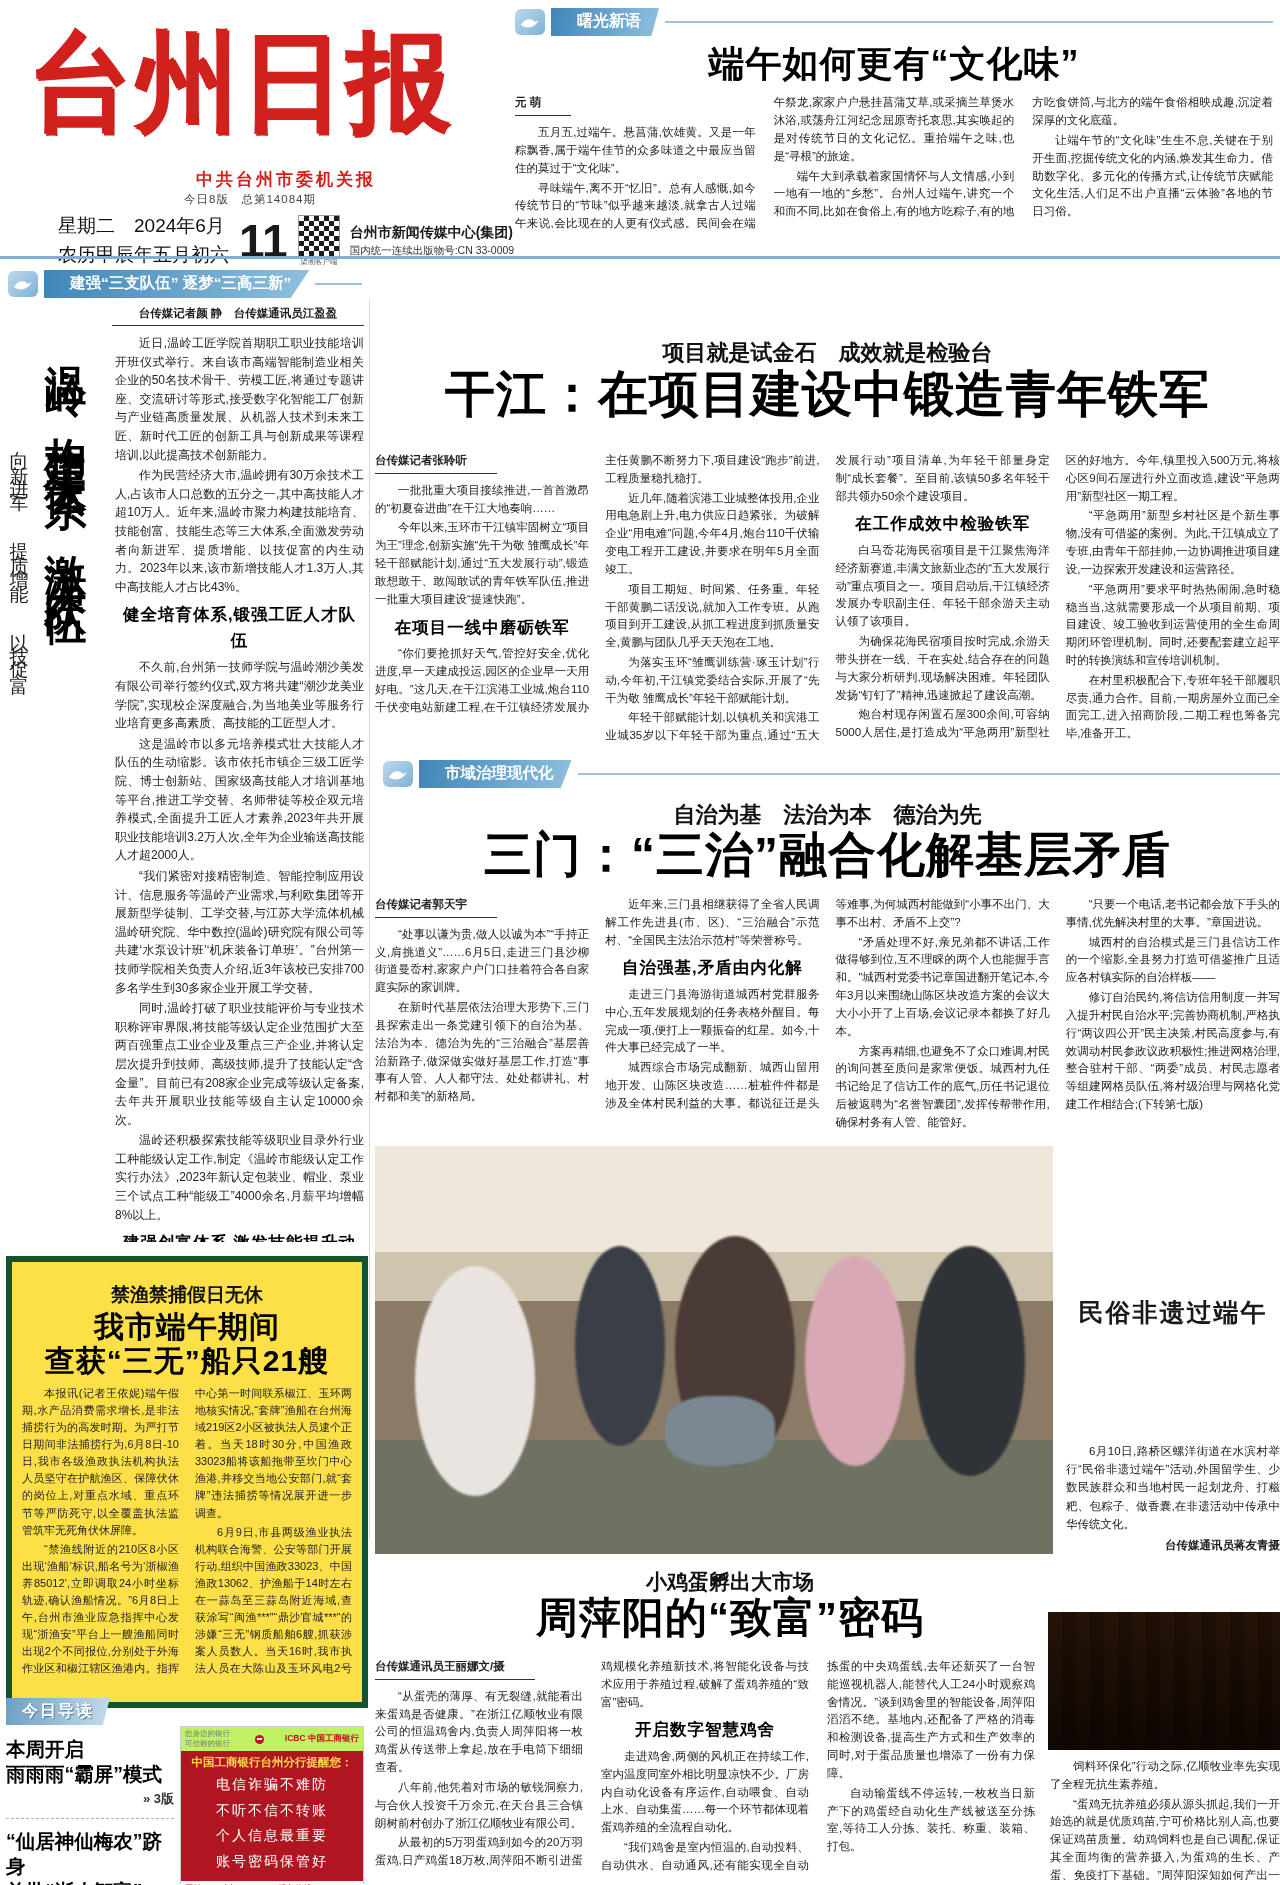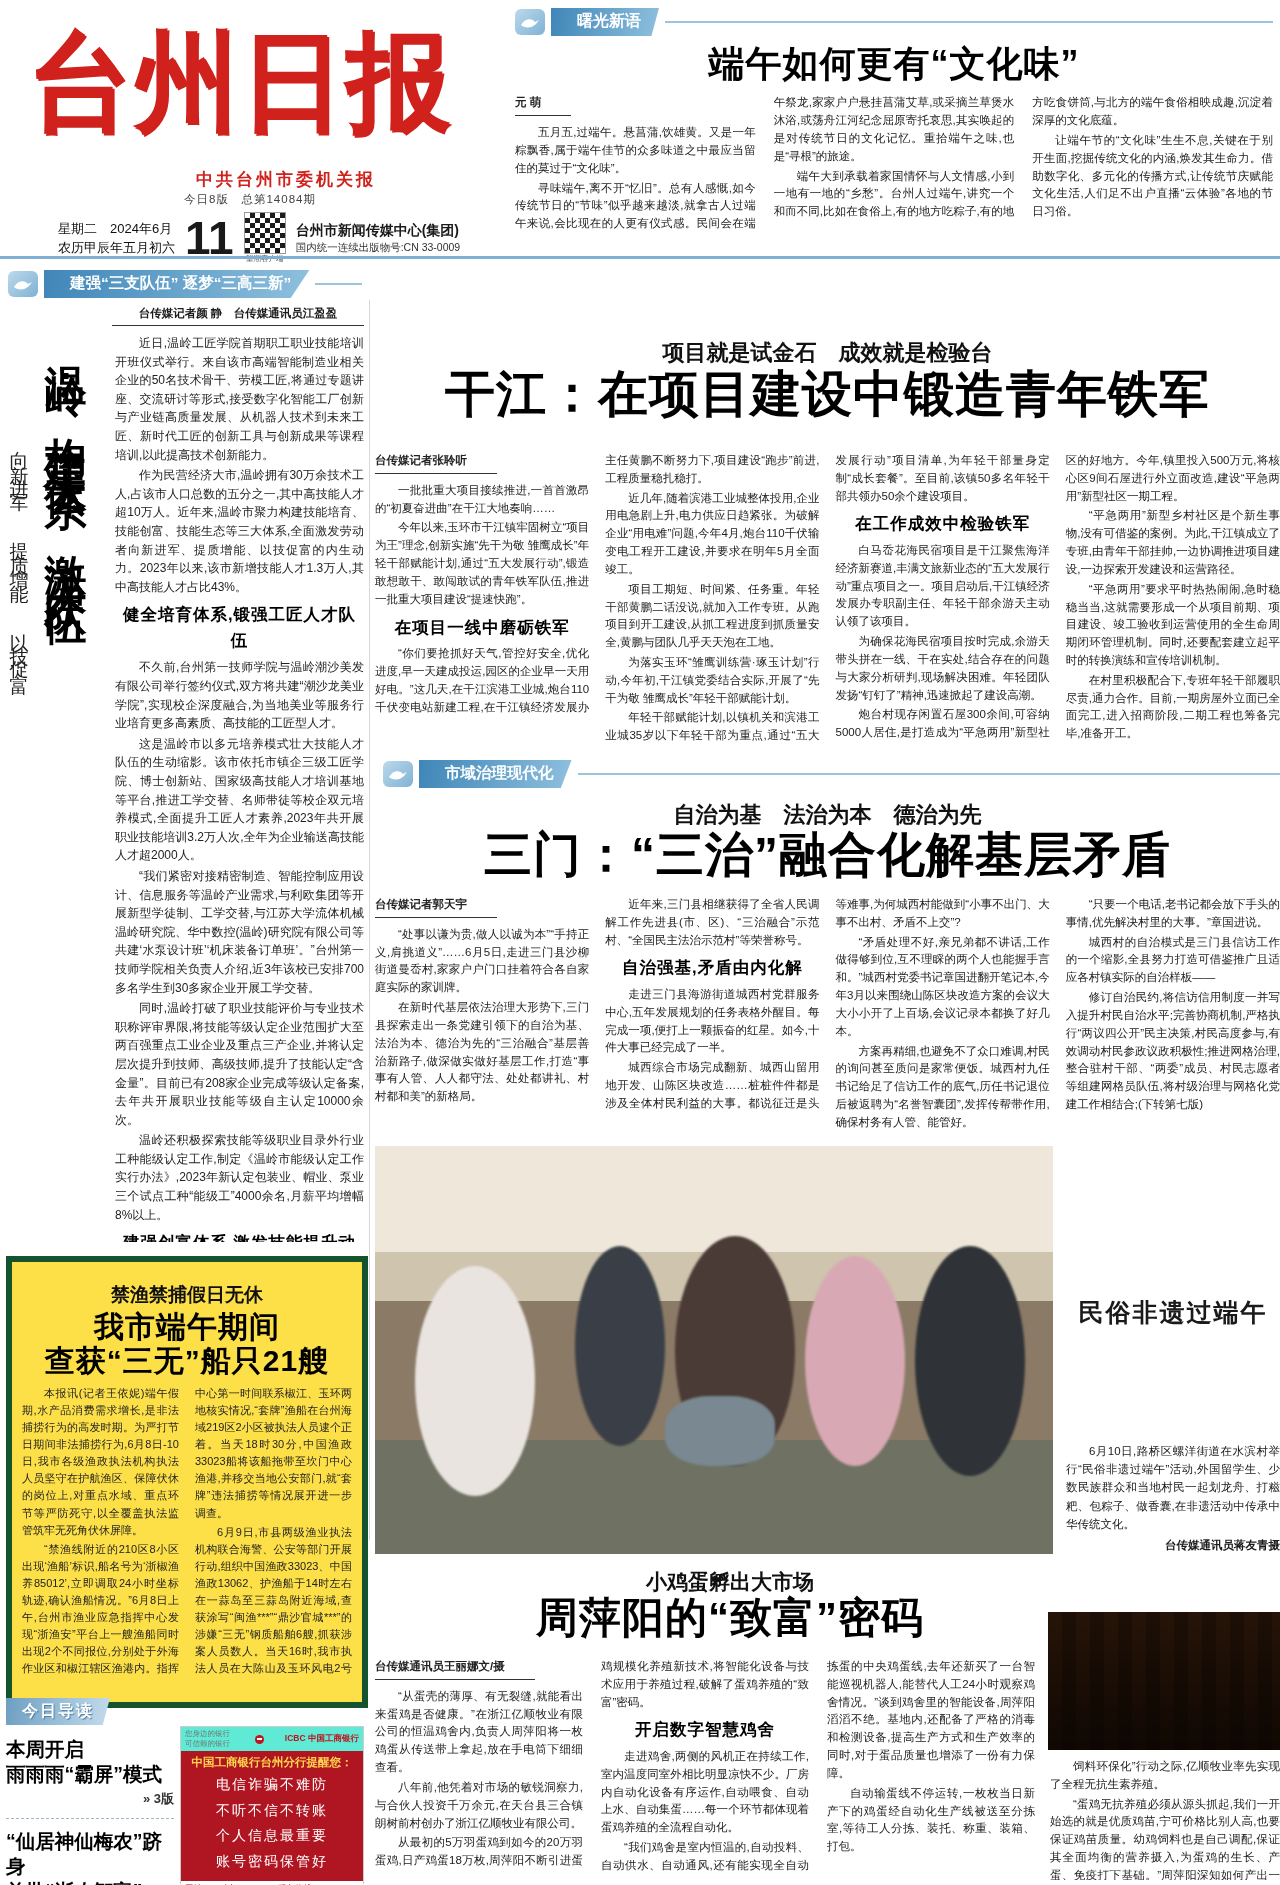--- a/index.html
+++ b/index.html
@@ -6,21 +6,21 @@
   .page{position:relative;width:1280px;height:1885px;margin:0 auto;background:#fff;
         font-family:"Liberation Sans",sans-serif;color:#1a1a1a;overflow:hidden;}
   .abs{position:absolute;}
   
   .mast-title{left:28px;top:2px;width:470px;height:168px;color:#d0211c;
     font-family:"DejaVu Serif",serif;font-weight:bold;font-size:104px;line-height:160px;
     letter-spacing:2px;text-shadow:2px 2px 0 #d0211c;transform:scaleY(1.04);white-space:nowrap;}
   .mast-sub{left:0;top:168px;width:500px;text-align:center;color:#d0211c;font-size:17px;font-weight:bold;letter-spacing:3px;margin-left:36px;}
   .mast-ed{left:0;top:192px;width:500px;text-align:center;color:#444;font-size:11.5px;letter-spacing:1px;}
   .dateline{left:58px;top:212px;width:450px;display:flex;align-items:center;gap:10px;}
-  .date-left{font-size:13px;line-height:1.5;color:#111;white-space:nowrap;}
+  .date-left{font-size:19px;line-height:1.5;color:#111;white-space:nowrap;}
   .date-day{font-size:46px;font-weight:bold;line-height:1;}
   .qrwrap{text-align:center;}
   .qr{width:40px;height:40px;border:1px solid #999;
       background:repeating-conic-gradient(#1b1b1b 0 25%,#fff 0 50%) 0 0/10px 10px;}
   .qr-cap{font-size:7.5px;color:#555;}
   .pub{font-size:14px;font-weight:bold;line-height:1.4;white-space:nowrap;}
   .pub small{display:block;font-weight:normal;font-size:10.5px;color:#333;}
   
   .banner-row{display:flex;align-items:center;gap:6px;}
   .swirl{width:30px;height:26px;border-radius:6px;background:linear-gradient(135deg,#bcd9ec,#7fb2d4);
@@ -65,21 +65,21 @@
   .pc-cap .cap{text-indent:2em;margin:0;}
   .pc-credit{text-align:right;font-weight:bold;margin-top:2px;}
   
   .guide-badge{display:inline-block;background:linear-gradient(100deg,#6d9fc2,#c5dcec);color:#fff;
      font-size:16px;font-weight:bold;padding:3px 16px;letter-spacing:2px;
      clip-path:polygon(0 0,100% 0,93% 100%,0 100%);text-shadow:1px 1px 1px #4d7ea0;}
   .guide-item-title{font-size:19.5px;font-weight:bold;line-height:1.3;color:#000;}
   .guide-page{text-align:right;font-size:13px;font-weight:bold;color:#333;margin-top:2px;}
   .guide-div{border-top:1px dashed #9db7c6;margin:10px 0;}
   .ad{left:180px;top:1726px;width:182px;height:156px;border:1px solid #ccc;display:flex;flex-direction:column;}
-  .ad-top{font-size:7.5px;color:#777;padding:2px 4px;display:flex;align-items:center;gap:21px;background:#5eead4;}
+  .ad-top{font-size:7.5px;color:#777;padding:2px 4px;display:flex;align-items:center;gap:21px;background:#bef264;}
   .icbc-logo{width:9px;height:9px;border-radius:50%;background:#c2131f;position:relative;flex:0 0 auto;}
   .icbc-logo:after{content:"";position:absolute;left:2px;top:3.5px;width:5px;height:2px;background:#fff;}
   .ad-brand{color:#c2131f;font-weight:bold;font-size:8.5px;white-space:nowrap;}
   .ad-body{flex:1;background:#b01622;color:#fff;padding:4px 6px;}
   .ad-title{color:#ffd84d;font-weight:bold;font-size:11.5px;text-align:center;margin-bottom:3px;}
   .ad-lines p{margin:4px;text-align:center;font-size:14px;font-weight:normal;letter-spacing:2px;line-height:1.55;}
   .ad-foot{font-size:8.5px;color:#c2131f;padding:2px 4px;background:#fff;white-space:nowrap;}
   
   .dawn-title{font-size:36px;}
 </style>

